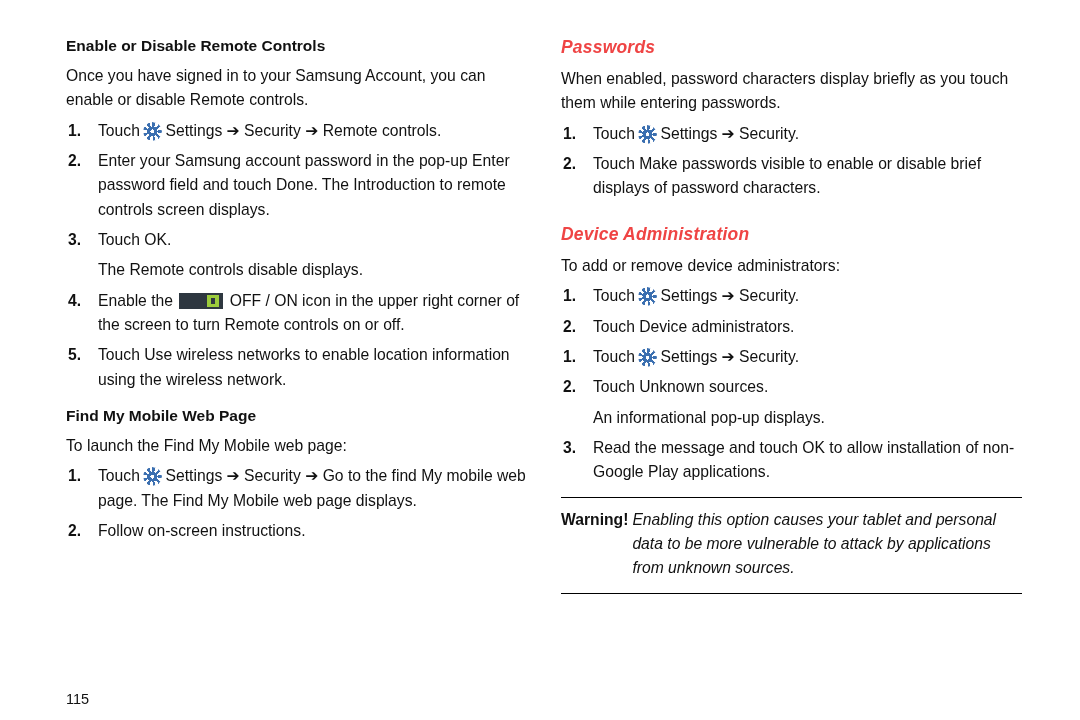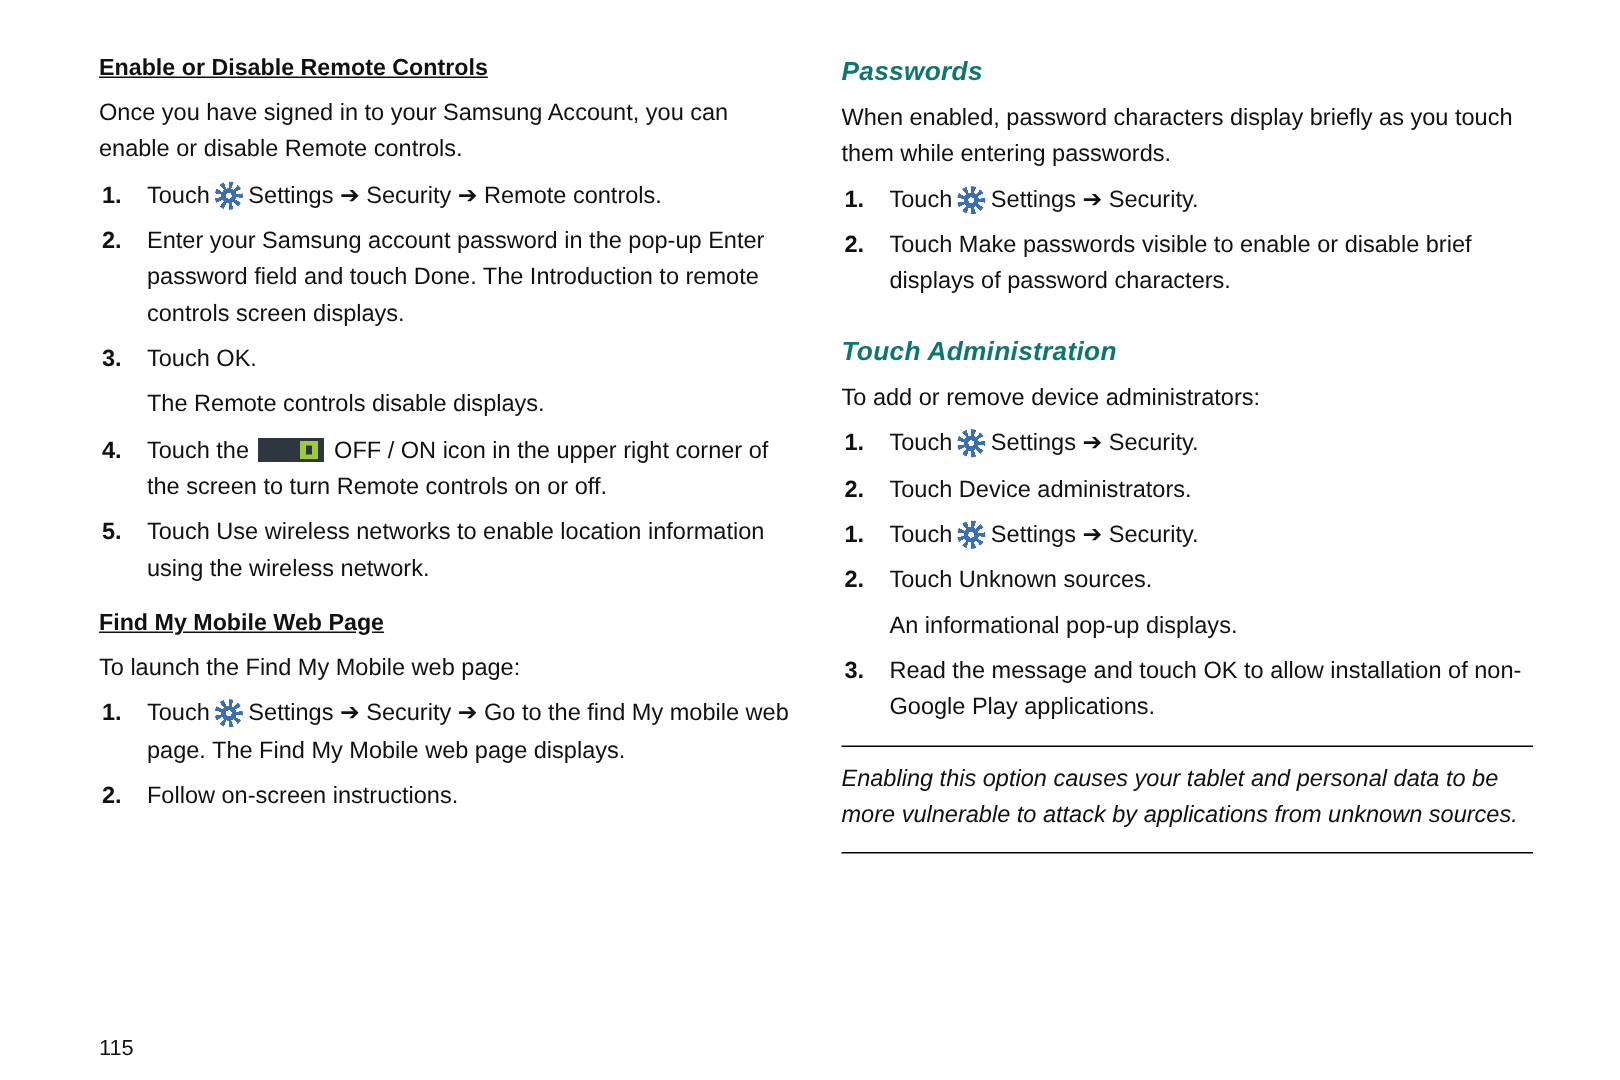--- a/index.html
+++ b/index.html
@@ -27,26 +27,25 @@
     position: relative;
   }
   .col.right {
     padding-left: 8px;
     padding-right: 18px;
   }
   .sub-heading-bold {
     font-weight: 700;
     margin: 0 0 6px 0;
     font-size: 15.5px;
-    text-decoration: underline;
   }
   .sub-heading-orange {
     font-weight: 700;
     font-style: italic;
-    color: #0f766e;
+    color: #ef4444;
     font-size: 17.5px;
     margin: 0 0 6px 0;
     letter-spacing: 0.2px;
   }
   p {
     margin: 0 0 6px 0;
   }
   ol {
     list-style: none;
     margin: 0 0 4px 0;
@@ -165,21 +164,21 @@
         <span>Enter your Samsung account password in the pop-up </span><b>Enter password</b><span> field and touch </span><b>Done</b><span>. The Introduction to remote controls screen displays.</span>
       </li>
       <li>
         <span class="num">3.</span>
         <span>Touch </span><b>OK</b><span>.</span>
         <div class="spacer-sm"></div>
         <span>The Remote controls disable displays.</span>
       </li>
       <li>
         <span class="num">4.</span>
-        <span>Touch the </span><span class="toggle-icon"></span><b> OFF / ON</b><span> icon in the upper right corner of the screen to turn Remote controls on or off.</span>
+        <span>Enable the </span><span class="toggle-icon"></span><b> OFF / ON</b><span> icon in the upper right corner of the screen to turn Remote controls on or off.</span>
       </li>
       <li>
         <span class="num">5.</span>
         <span>Touch </span><b>Use wireless networks</b><span> to enable location information using the wireless network.</span>
       </li>
     </ol>
 
     <div class="spacer-sm"></div>
     <p class="sub-heading-bold">Find My Mobile Web Page</p>
     <p>To launch the Find My Mobile web page:</p>
@@ -208,21 +207,21 @@
         <span class="num">1.</span>
         <span>Touch </span><span class="settings-icon"></span><b> Settings ➔ Security</b><span>.</span>
       </li>
       <li>
         <span class="num">2.</span>
         <span>Touch </span><b>Make passwords visible</b><span> to enable or disable brief displays of password characters.</span>
       </li>
     </ol>
 
     <div class="spacer-md"></div>
-    <p class="sub-heading-orange">Touch Administration</p>
+    <p class="sub-heading-orange">Device Administration</p>
     <p>To add or remove device administrators:</p>
 
     <ol>
       <li>
         <span class="num">1.</span>
         <span>Touch </span><span class="settings-icon"></span><b> Settings ➔ Security</b><span>.</span>
       </li>
       <li>
         <span class="num">2.</span>
         <span>Touch </span><b>Device administrators</b><span>.</span>
@@ -242,18 +241,19 @@
         <span>An informational pop-up displays.</span>
       </li>
       <li>
         <span class="num">3.</span>
         <span>Read the message and touch </span><b>OK</b><span> to allow installation of non-Google Play applications.</span>
       </li>
     </ol>
 
     <hr class="rule">
     <div class="warning-block">
+      <div class="wlabel">Warning!</div>
       <div class="wtext">Enabling this option causes your tablet and personal data to be more vulnerable to attack by applications from unknown sources.</div>
     </div>
     <hr class="rule">
 
   </div>
 </div>
 
 </body></html>

